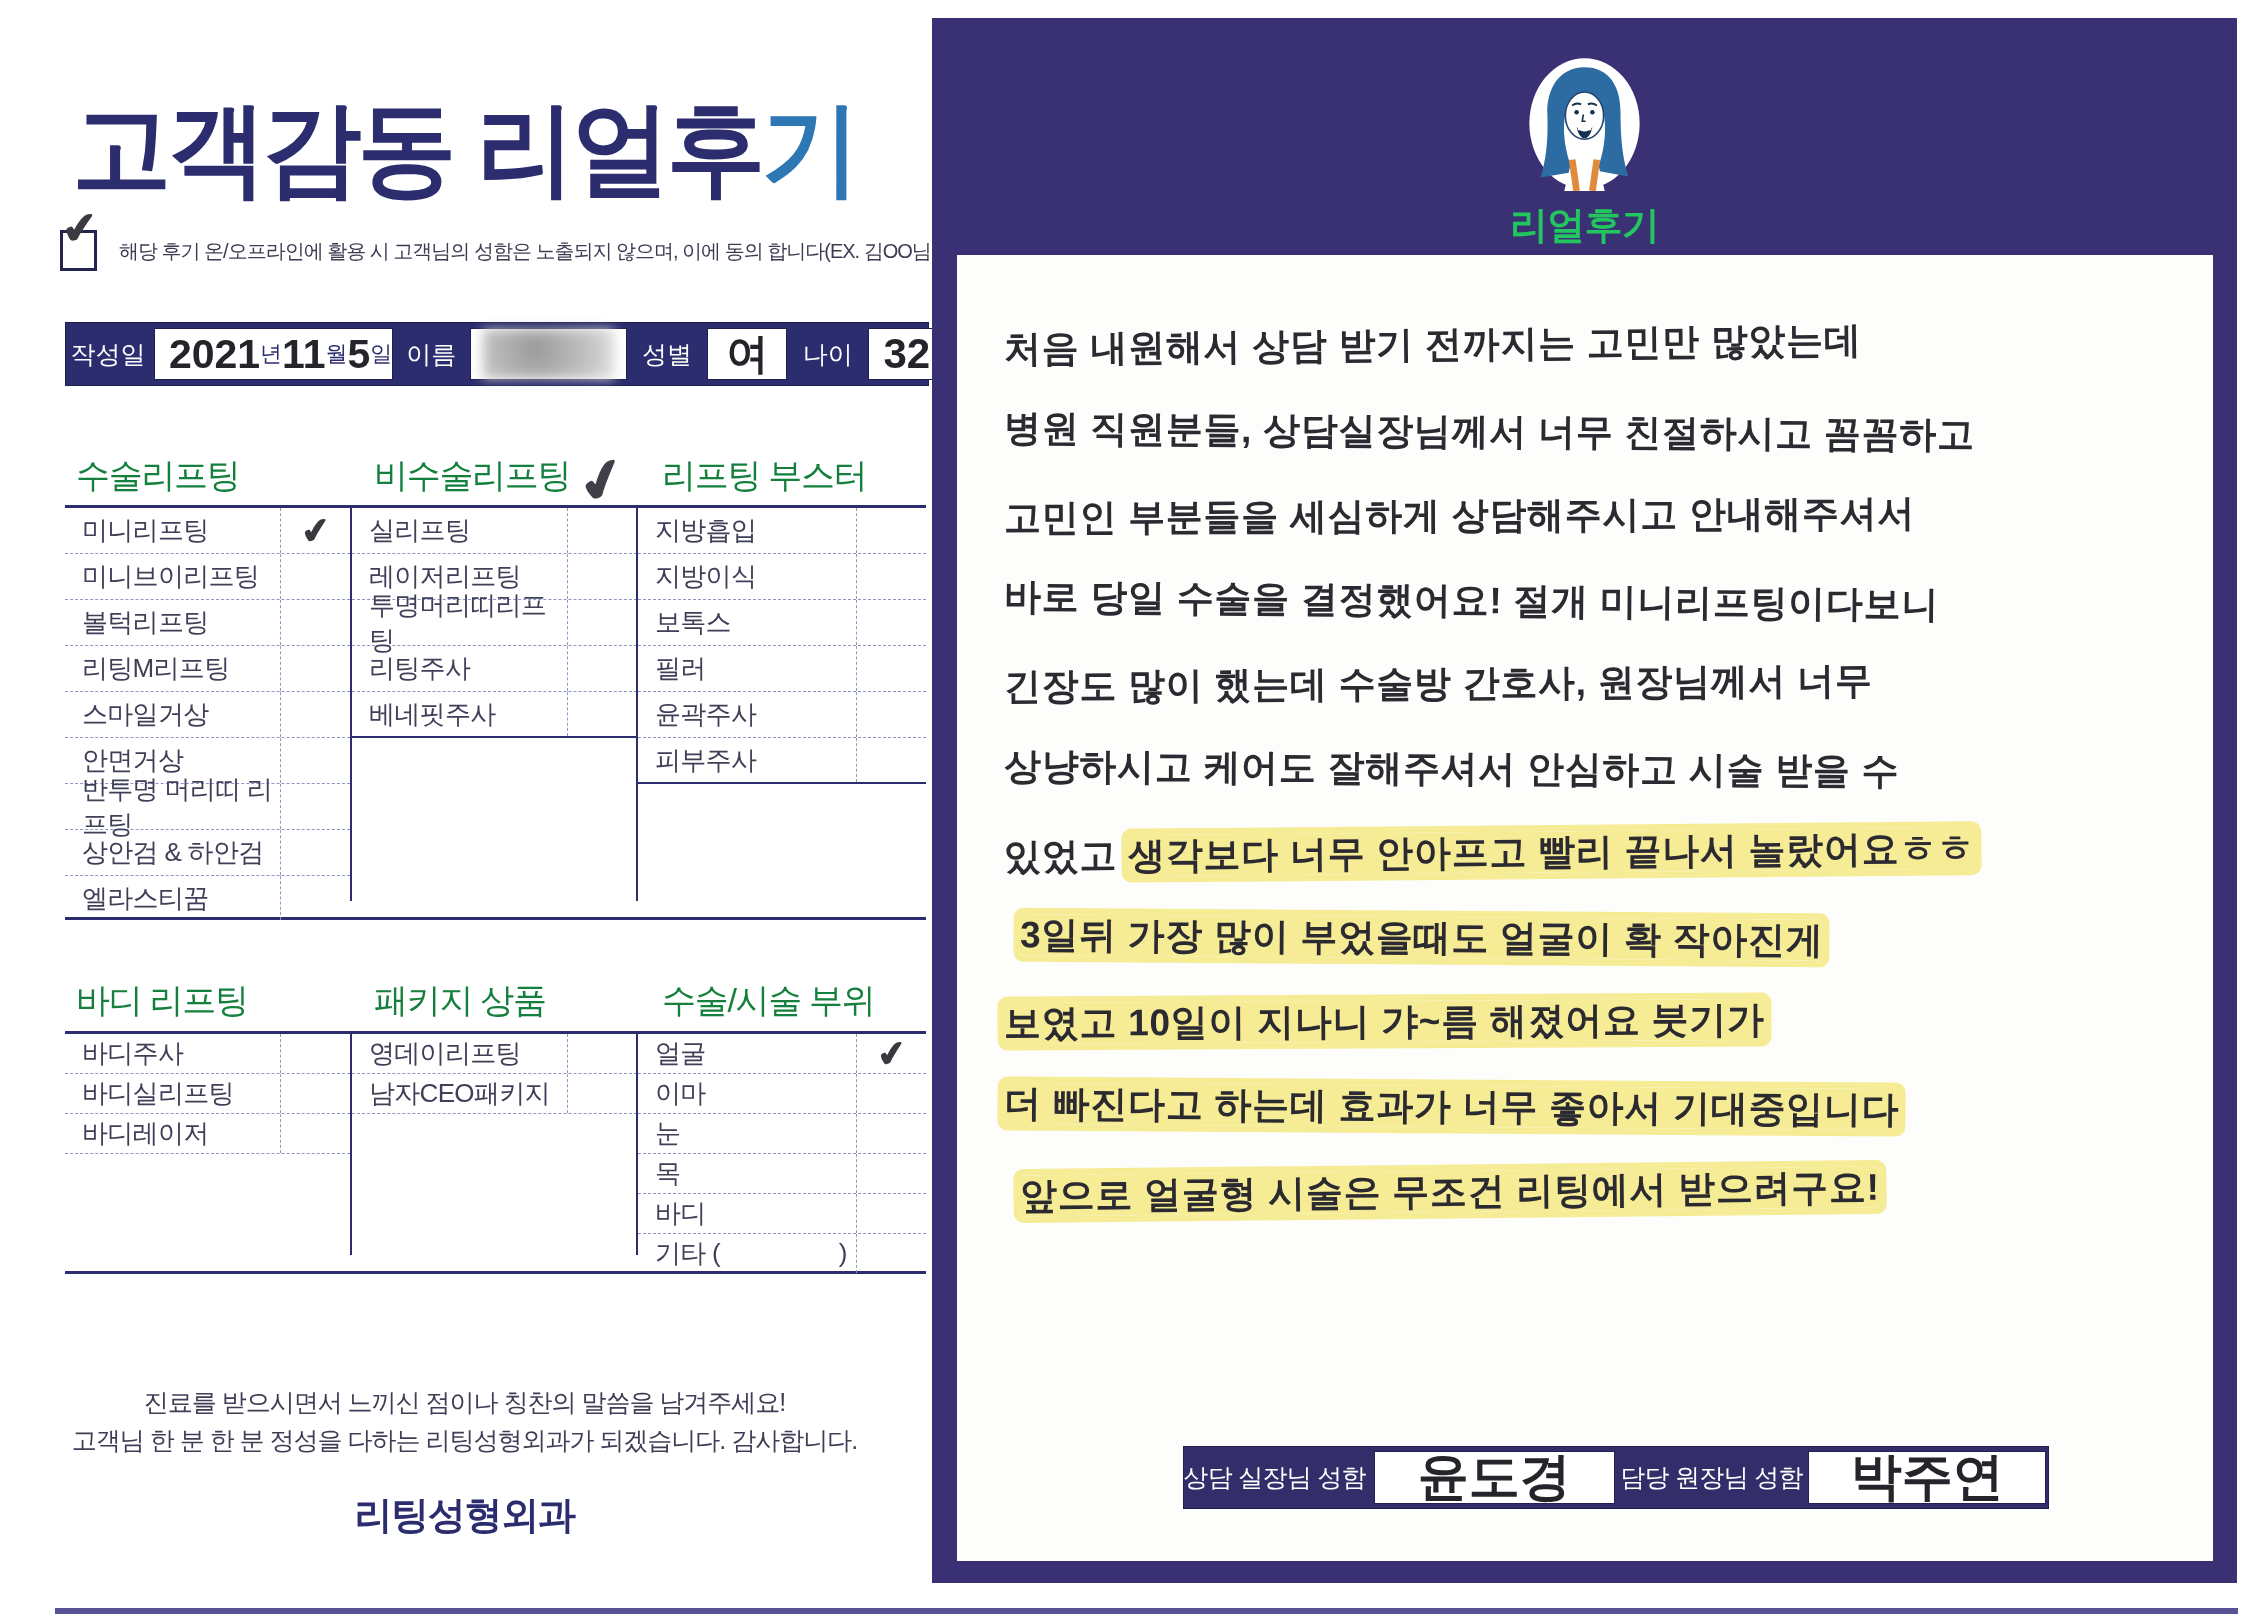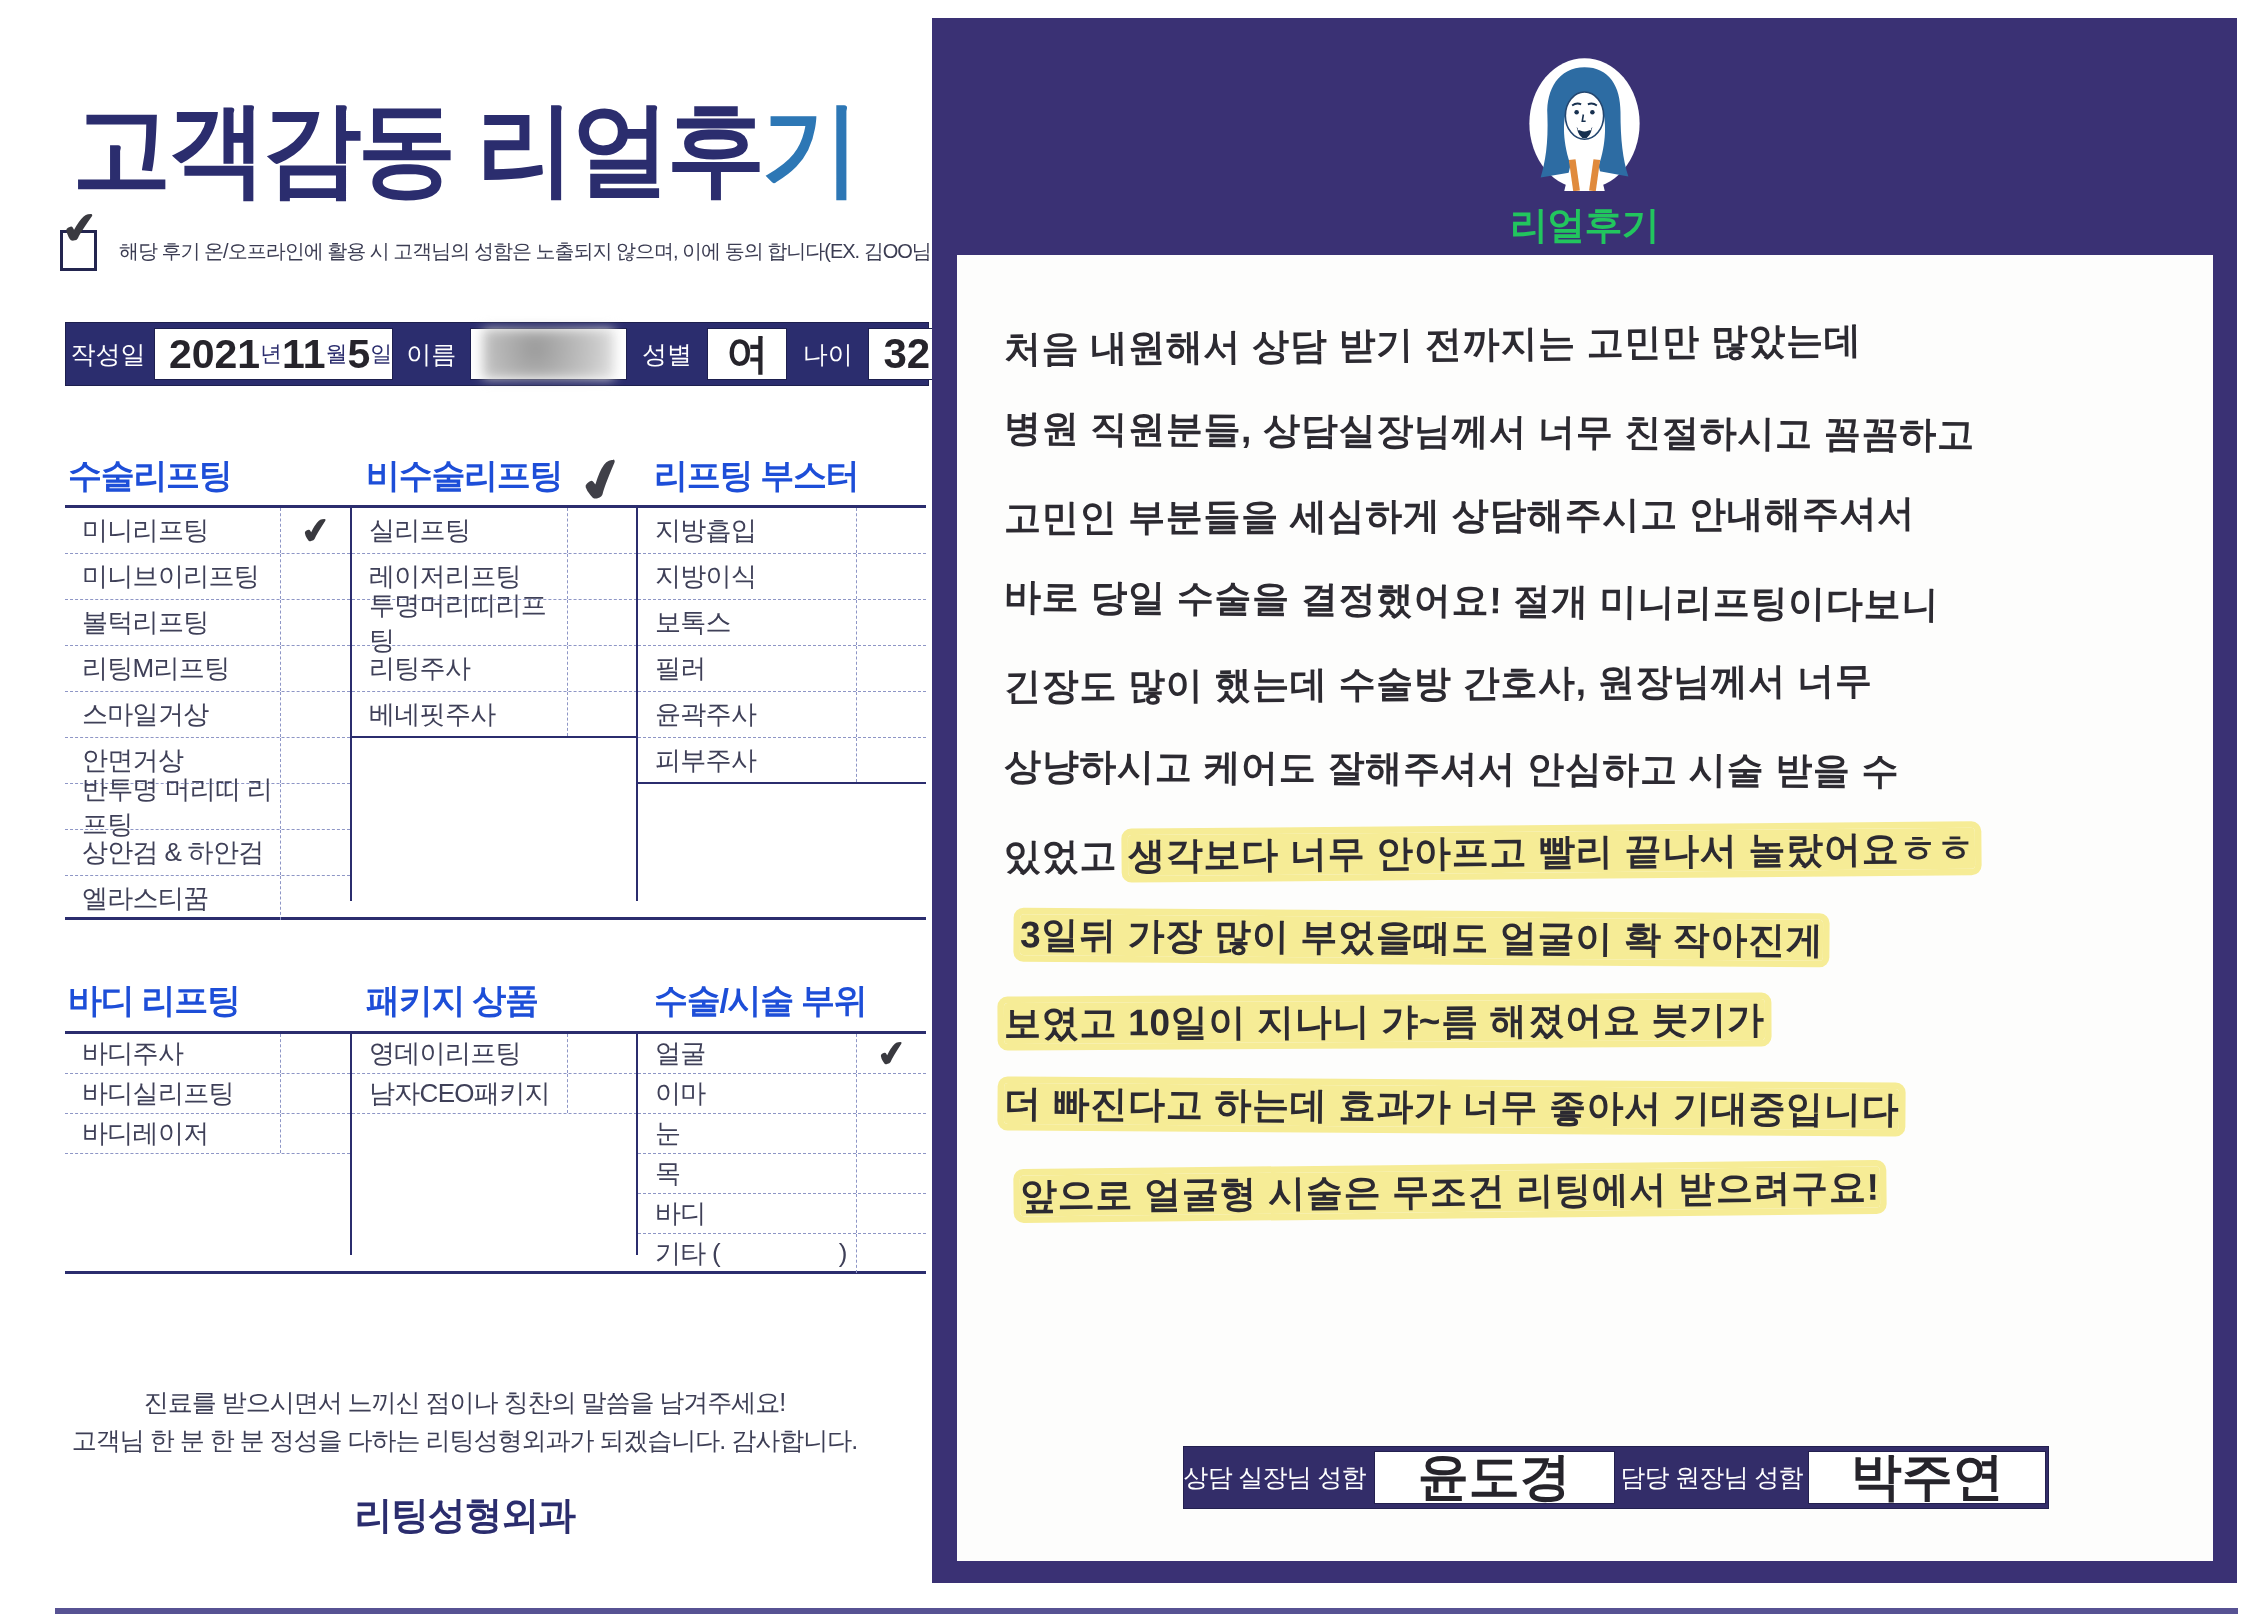--- a/index.html
+++ b/index.html
@@ -21,21 +21,21 @@
   .ilabel{color:#ffffff;font-size:25px;display:flex;align-items:center;justify-content:center;flex:none;}
   .ibox{background:#ffffff;border:0.7px solid #1d1f4e;margin:4.6px 3.9px;display:flex;align-items:center;
         justify-content:center;box-sizing:border-box;flex:none;}
   .hand{font-weight:700;color:#26242b;letter-spacing:0;}
   .datebox{justify-content:space-around;padding:0 14px;}
   .dnum{font-size:41px;}
   .dunit{font-size:22px;color:#2b2d6e;}
   .blurname{width:131px;height:50px;border-radius:2.6px;
             background:radial-gradient(circle at 40% 40%,#9a9a9a,#c7c7c7 70%,#e3e3e3);filter:blur(5.9px);}
   
-  .sec-header{position:absolute;font-size:34px;font-weight:700;color:#1d4ed8;letter-spacing:-1.3px;white-space:nowrap;}
+  .sec-header{position:absolute;font-size:34px;font-weight:400;color:#15803d;letter-spacing:-1.3px;white-space:nowrap;margin-left:8px;}
   .dtable{position:absolute;left:65px;width:861px;border-top:3.9px solid #2b2d6e;border-bottom:3.3px solid #2b2d6e;
           box-sizing:border-box;}
   .dcol{position:absolute;top:0;bottom:16px;box-sizing:border-box;}
   .dcol.mid,.dcol.right{border-left:2.6px solid #2b2d6e;}
   .trow{box-sizing:border-box;border-bottom:1.3px dashed #8e96c6;display:flex;align-items:center;
         padding-left:17px;font-size:26px;color:#3f4058;letter-spacing:-0.7px;position:relative;}
   .trow.solid-end{border-bottom:2px solid #2b2d6e;}
   .trow.no-border{border-bottom:none;}
   .chk{margin-left:auto;width:69px;height:100%;border-left:1.3px dashed #8e96c6;display:flex;
        align-items:center;justify-content:center;flex:none;}

